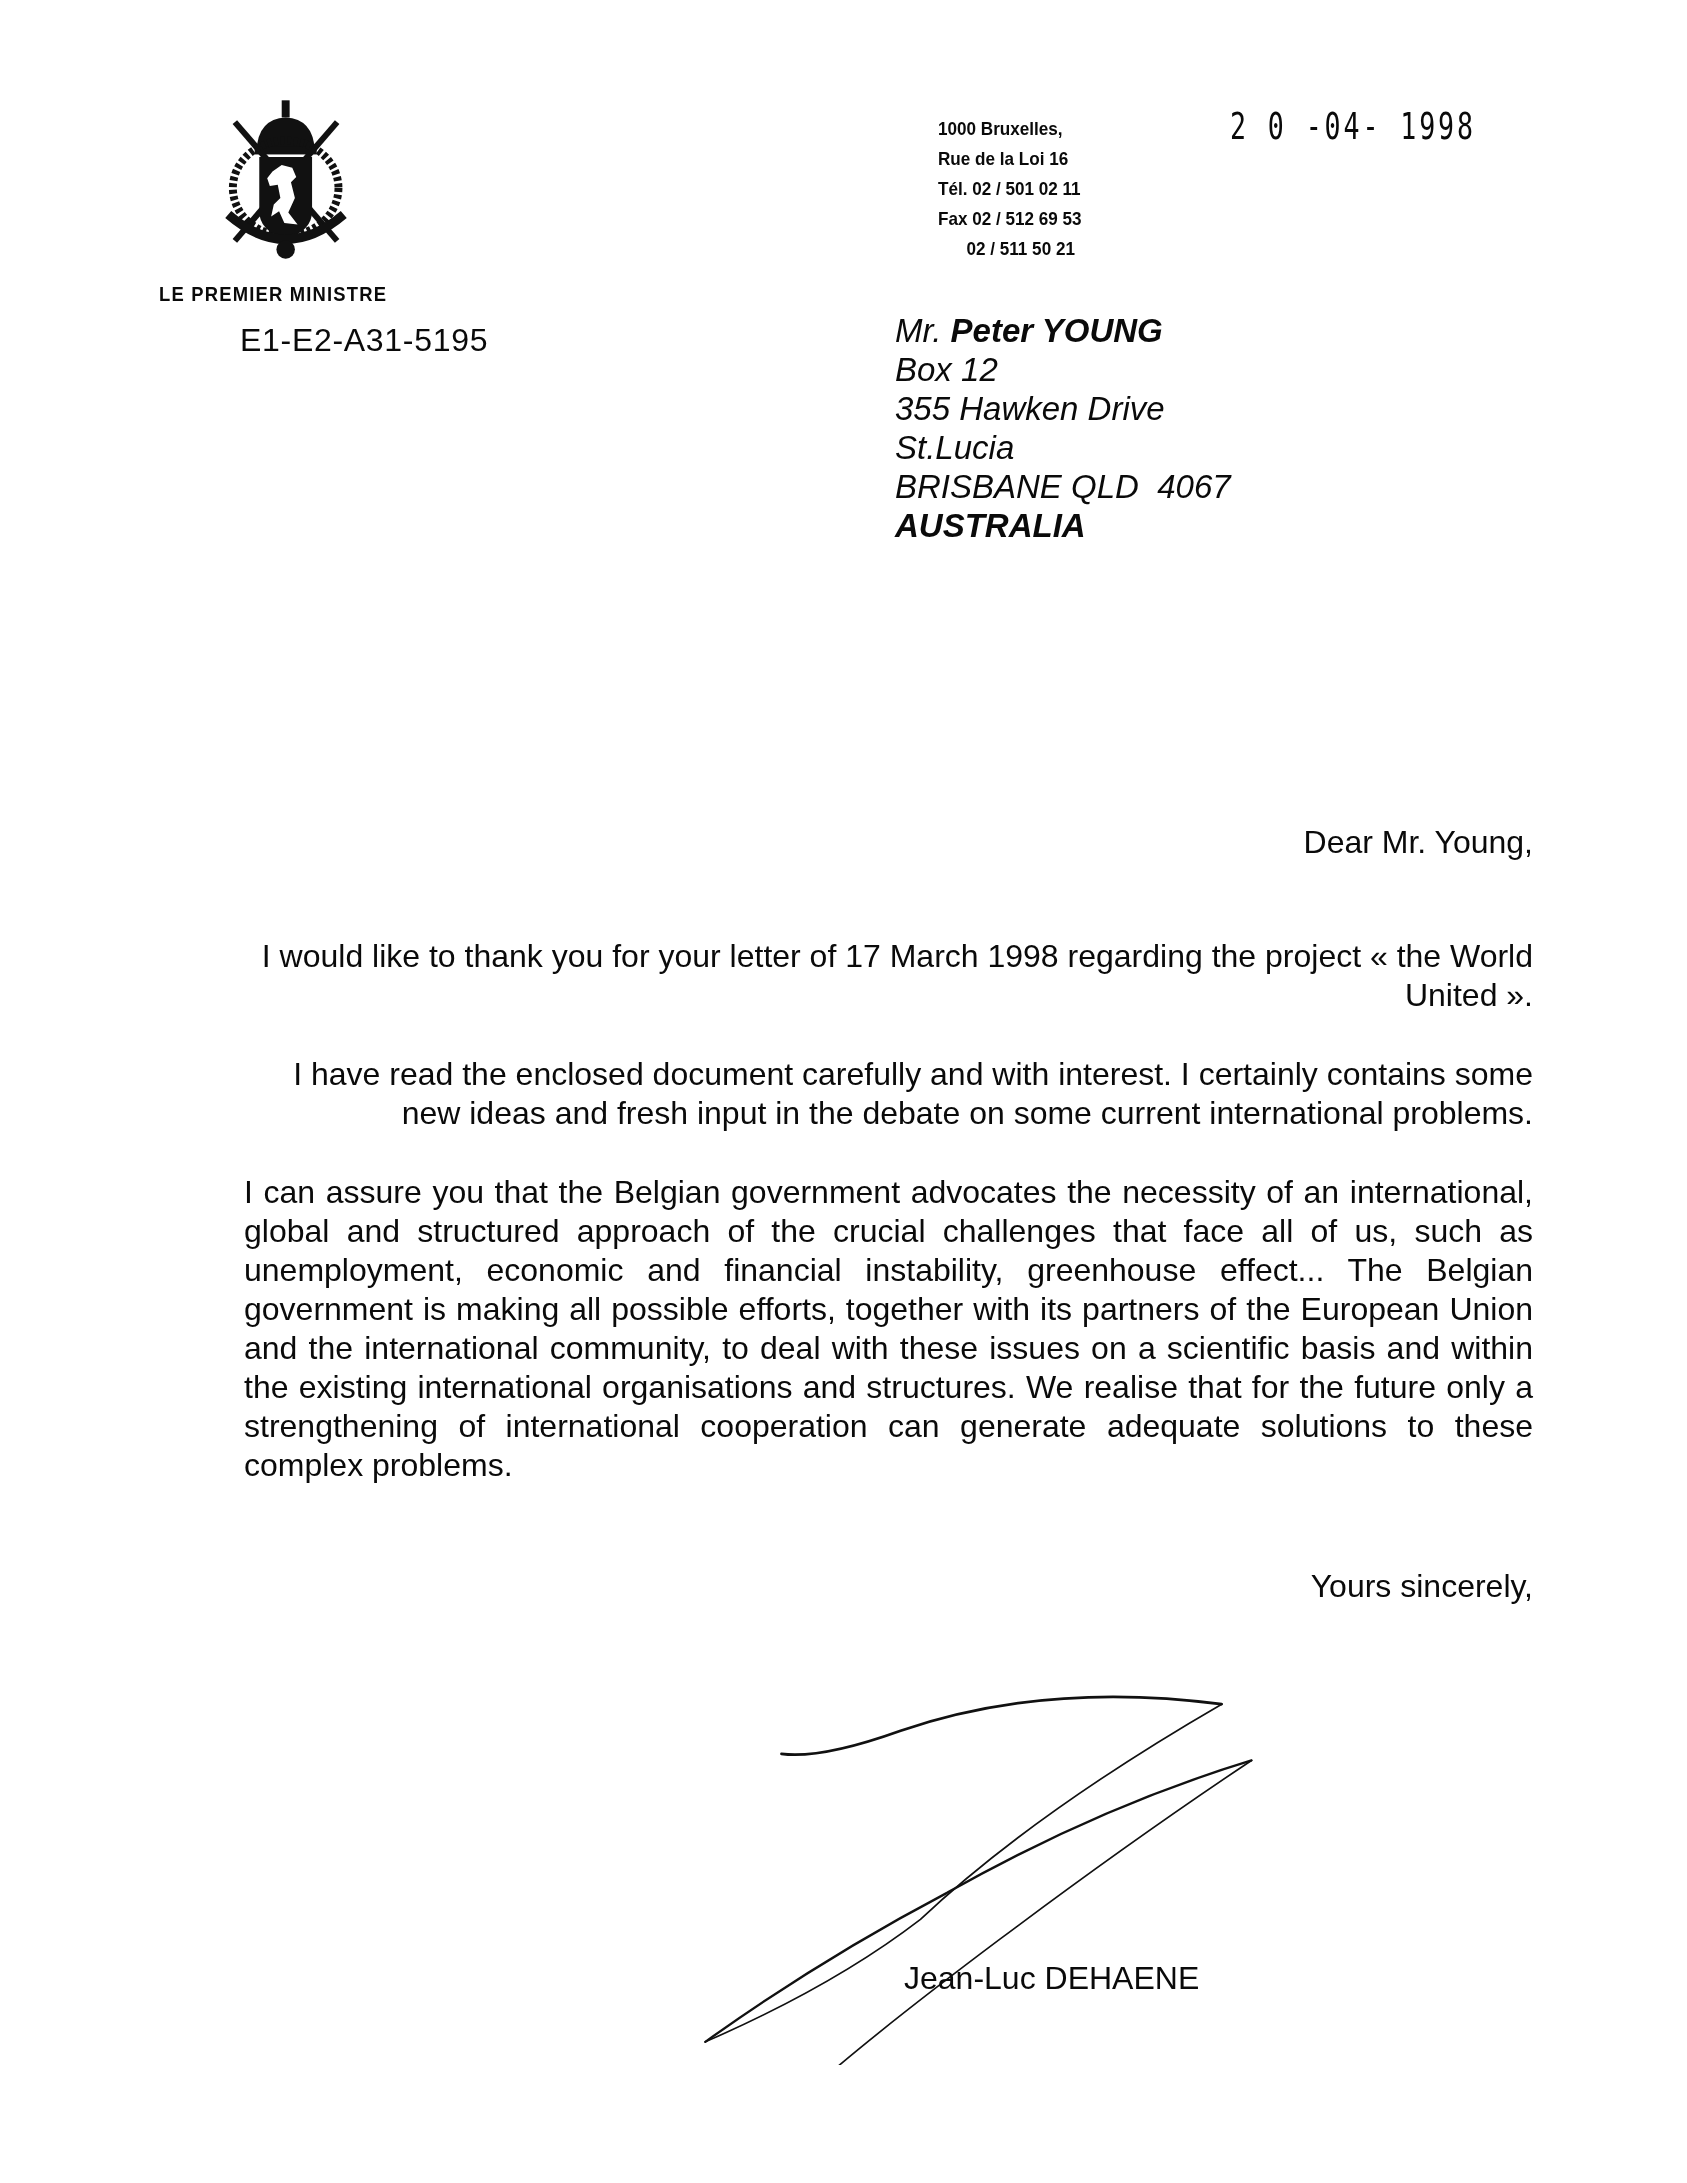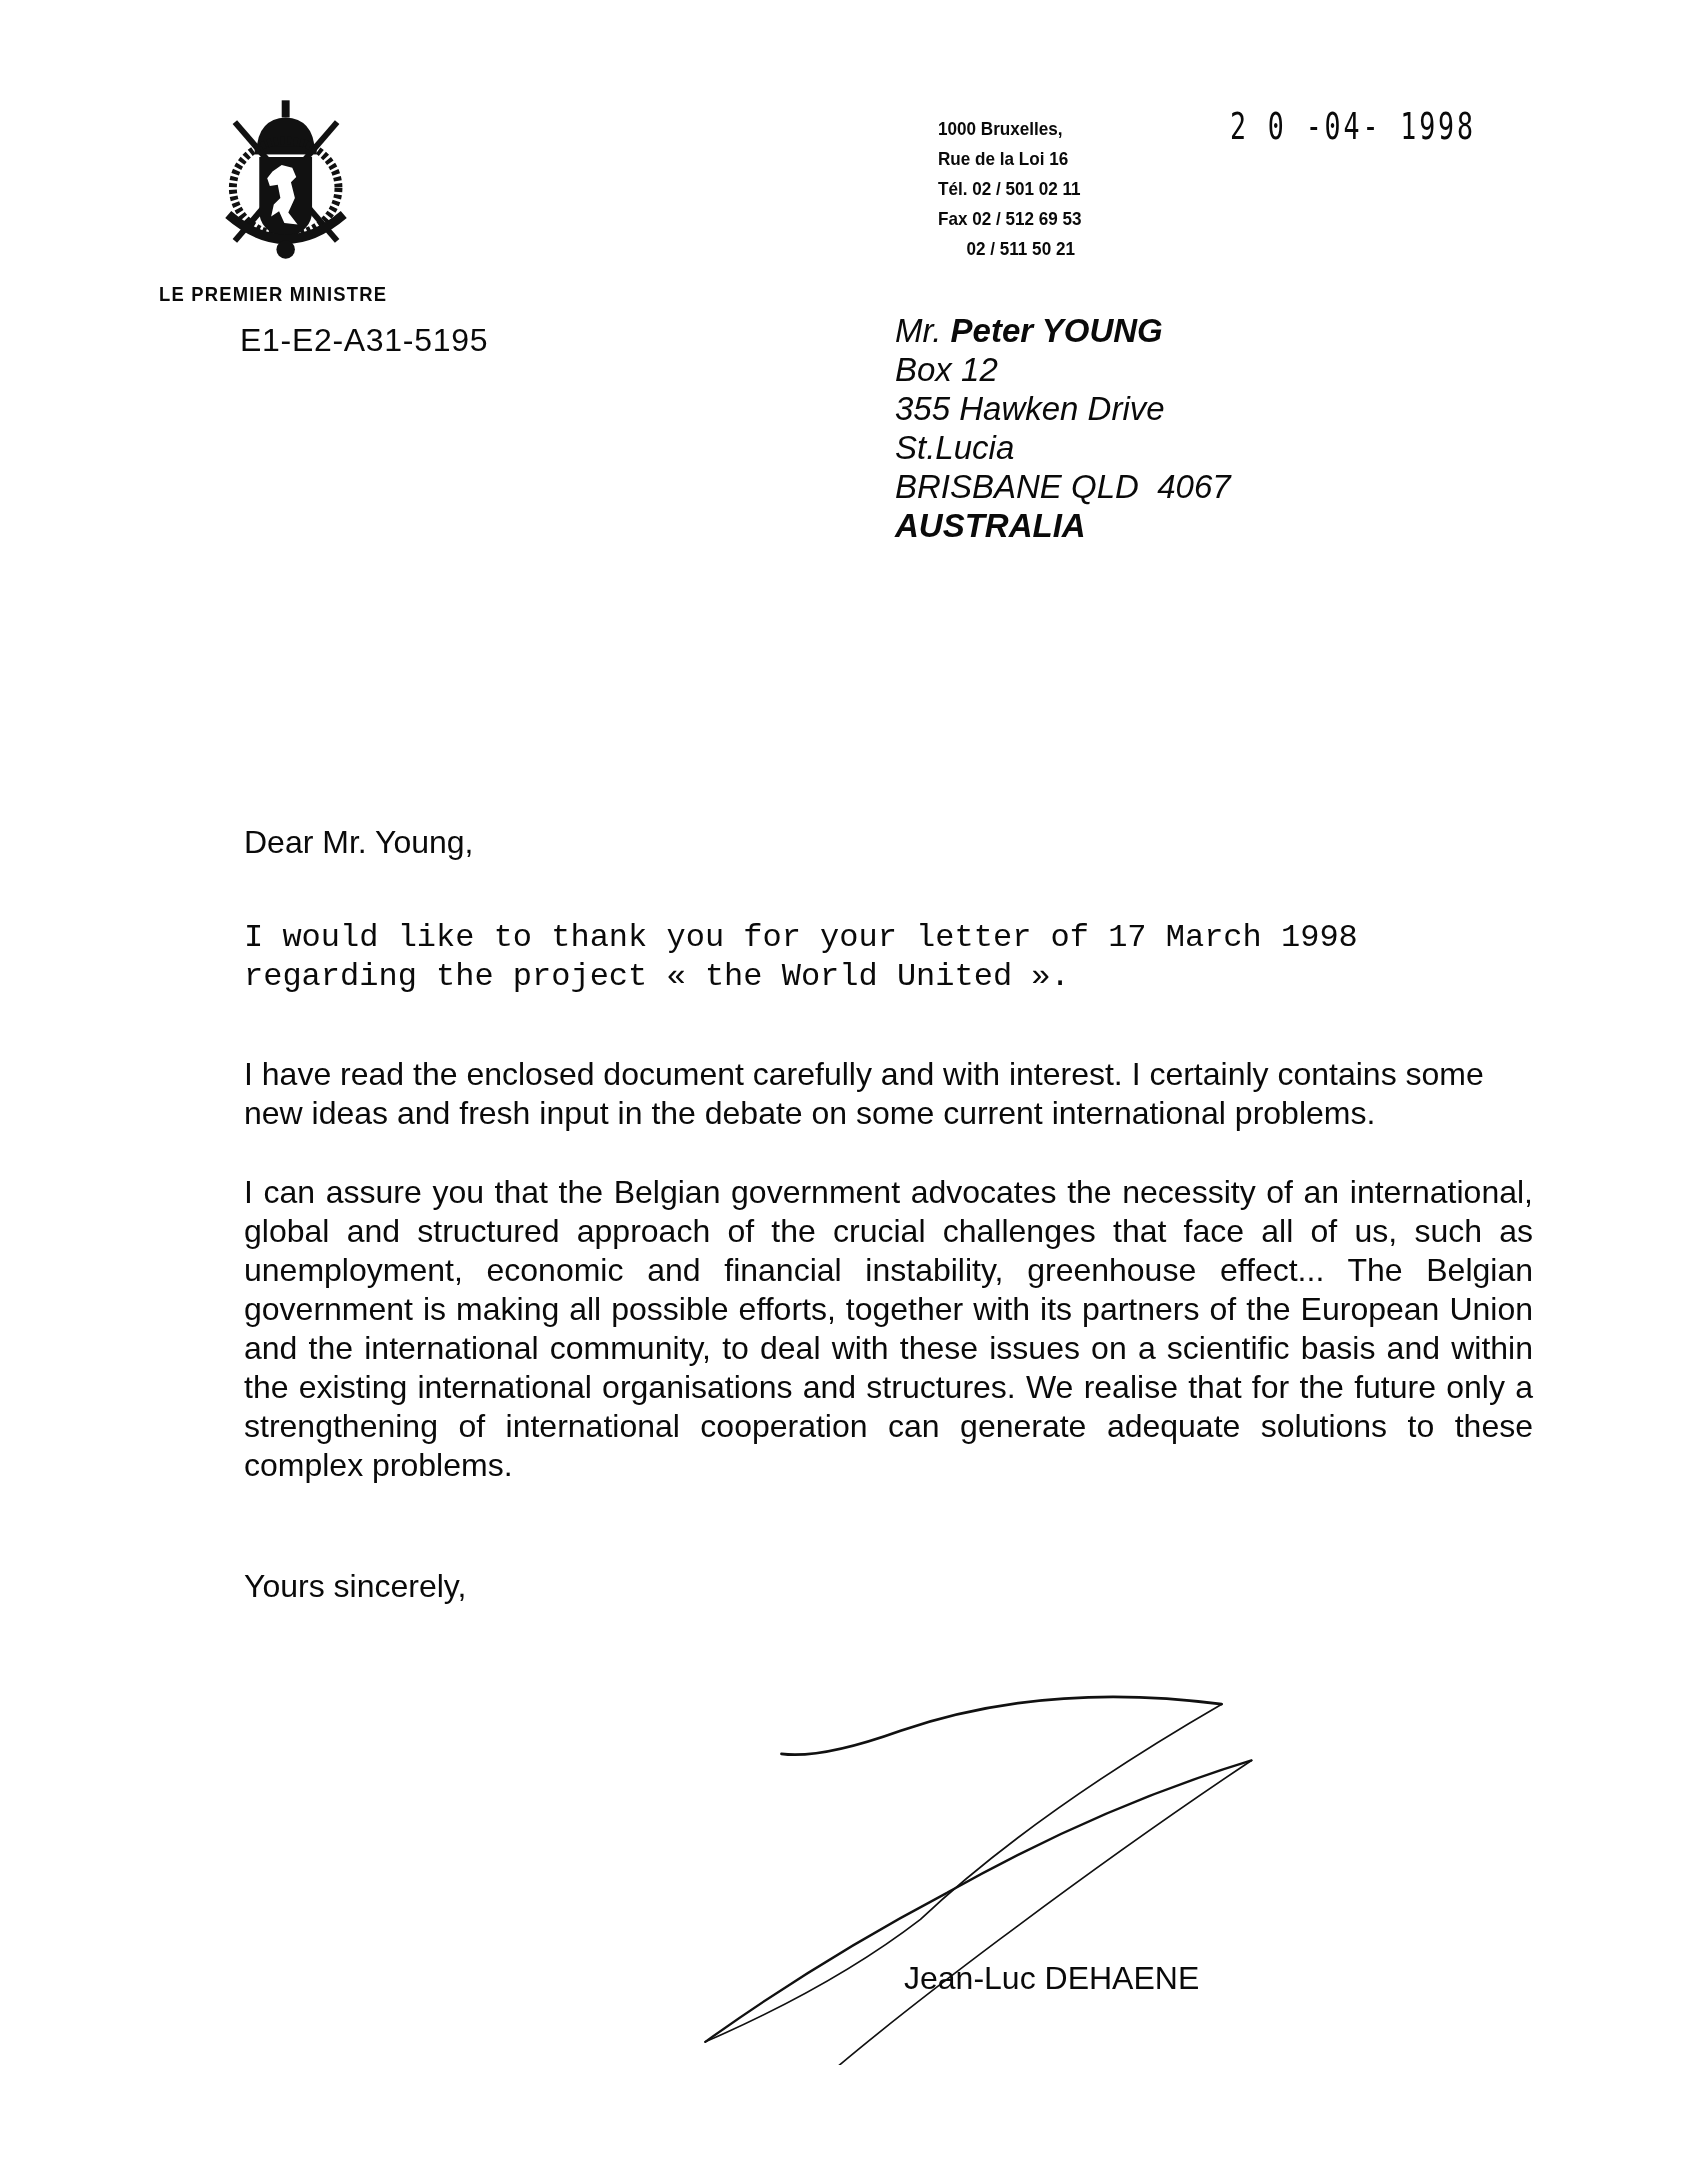--- a/index.html
+++ b/index.html
@@ -10,23 +10,23 @@
   .ministry { left: 159px; top: 283px; font-size: 20px; letter-spacing: 1.3px; font-weight: bold;
               transform: scaleX(0.92); transform-origin: left top; }
   .ref { left: 240px; top: 322px; font-size: 32px; letter-spacing: 0.7px; }
   .addr { left: 938px; top: 114px; font-size: 19px; font-weight: bold; line-height: 30px;
           transform: scaleX(0.9); transform-origin: left top; }
   .addr div { white-space: pre; }
   .stamp { left: 1230px; top: 105px; font-family: "DejaVu Sans Mono", monospace; font-size: 37px;
            letter-spacing: 4px; transform: scaleX(0.72); transform-origin: left top; }
   .recipient { left: 895px; top: 311px; font-size: 33px; line-height: 39px; font-style: italic; }
   .recipient .bold { font-weight: bold; }
-  .letter { left: 244px; width: 1289px; font-size: 32px; line-height: 39px; }
+  .letter { left: 244px; width: 1289px; font-size: 32px; line-height: 39px; text-align: right; }
   .salutation { top: 823px; }
-  .p1 { top: 918px; font-family: Liberation Mono, monospace; }
+  .p1 { top: 937px; }
   .p2 { top: 1055px; }
   .p3 { top: 1173px; text-align: justify; }
   .closing { top: 1567px; }
   .signature { left: 702px; top: 1681px; width: 715px; height: 384px; }
   .signame { left: 904px; top: 1960px; font-size: 32px; text-align: center; }
 </style>
 </head>
 <body>
 
 <div class="abs crest">

